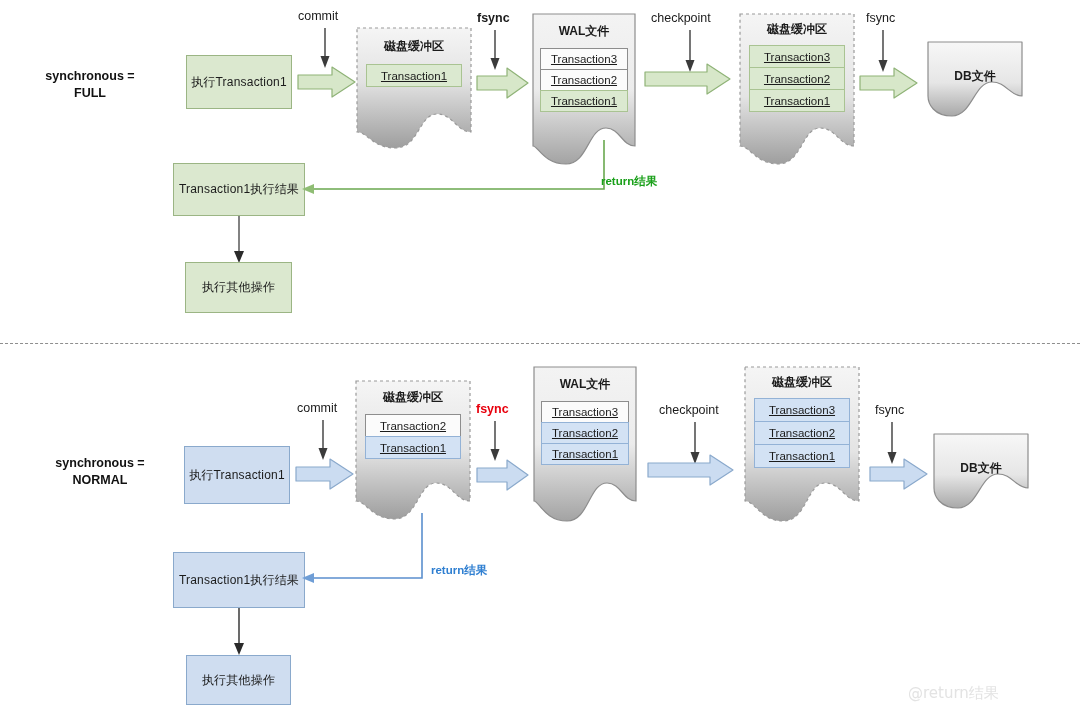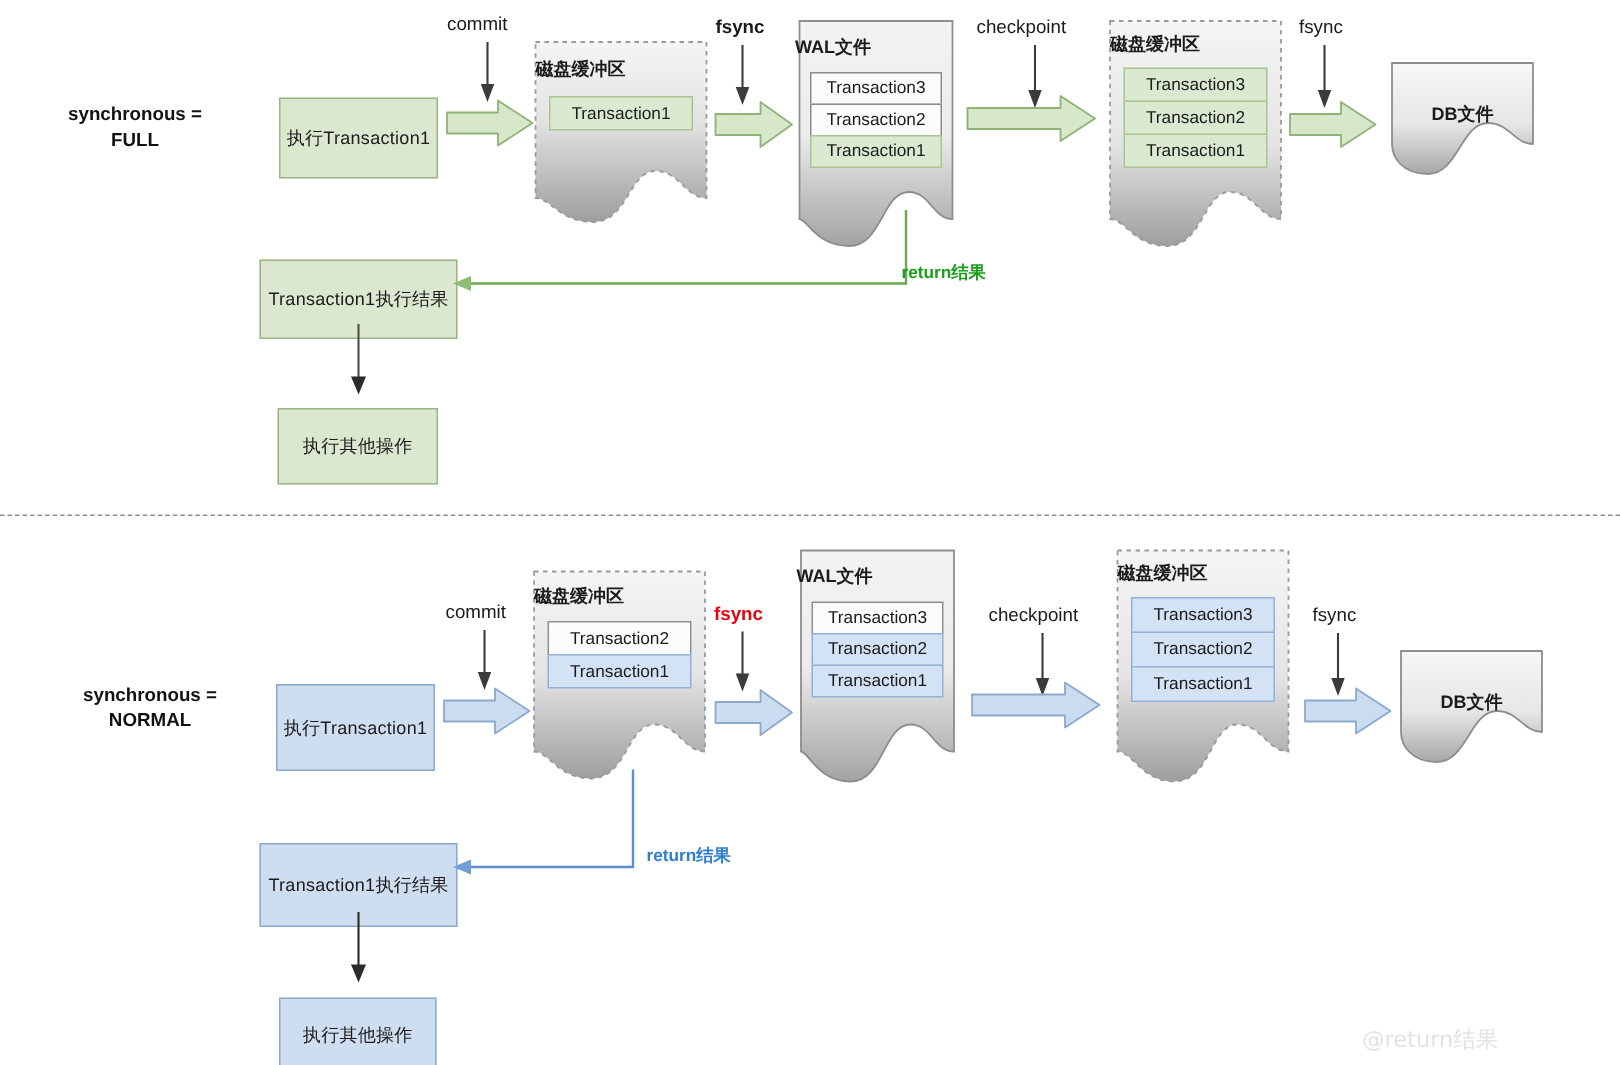--- a/index.html
+++ b/index.html
@@ -30,41 +30,40 @@
   .ret-green{color:#1aa01a;}
   .ret-blue{color:#2f7fd1;}
 
   
   .pbox{
     box-sizing:border-box;
     display:flex;align-items:center;justify-content:center;
     font-size:12px;color:#1b1b1b;
     text-align:center;
     letter-spacing:.2px;
-    margin-top:10px;
   }
   .pbox.green{background:#dbe8cf;border:1px solid #9bb584;}
   .pbox.blue{background:#cfddf0;border:1px solid #8aa9cc;}
 
   
   .row-item{
     box-sizing:border-box;
     display:flex;align-items:center;justify-content:center;
-    font-size:11.5px;color:#1b1b1b;
+    font-size:11.5px;color:#1b1b1b;text-decoration:underline;
   }
   .row-plain{background:#fbfbfb;border:1px solid #8d8d8d;}
   .row-green{background:#dbe9d0;border:1px solid #a9c392;}
   .row-blue{background:#d3e2f4;border:1px solid #93b2d6;}
 
   
   .shape{position:absolute;}
   .shape svg{position:absolute;left:0;top:0;overflow:visible;}
   .shape .content{position:absolute;left:0;top:0;width:100%;}
   .shape-title{
-    text-align:left;font-size:12px;font-weight:bold;color:#1b1b1b;
+    text-align:center;font-size:12px;font-weight:bold;color:#1b1b1b;
   }
   .db-title{
     text-align:center;font-size:12px;font-weight:bold;color:#1b1b1b;
   }
 
   
   .divider{
     border-top:1.4px dashed #8e8e8e;
     width:1080px;height:0;
   }

